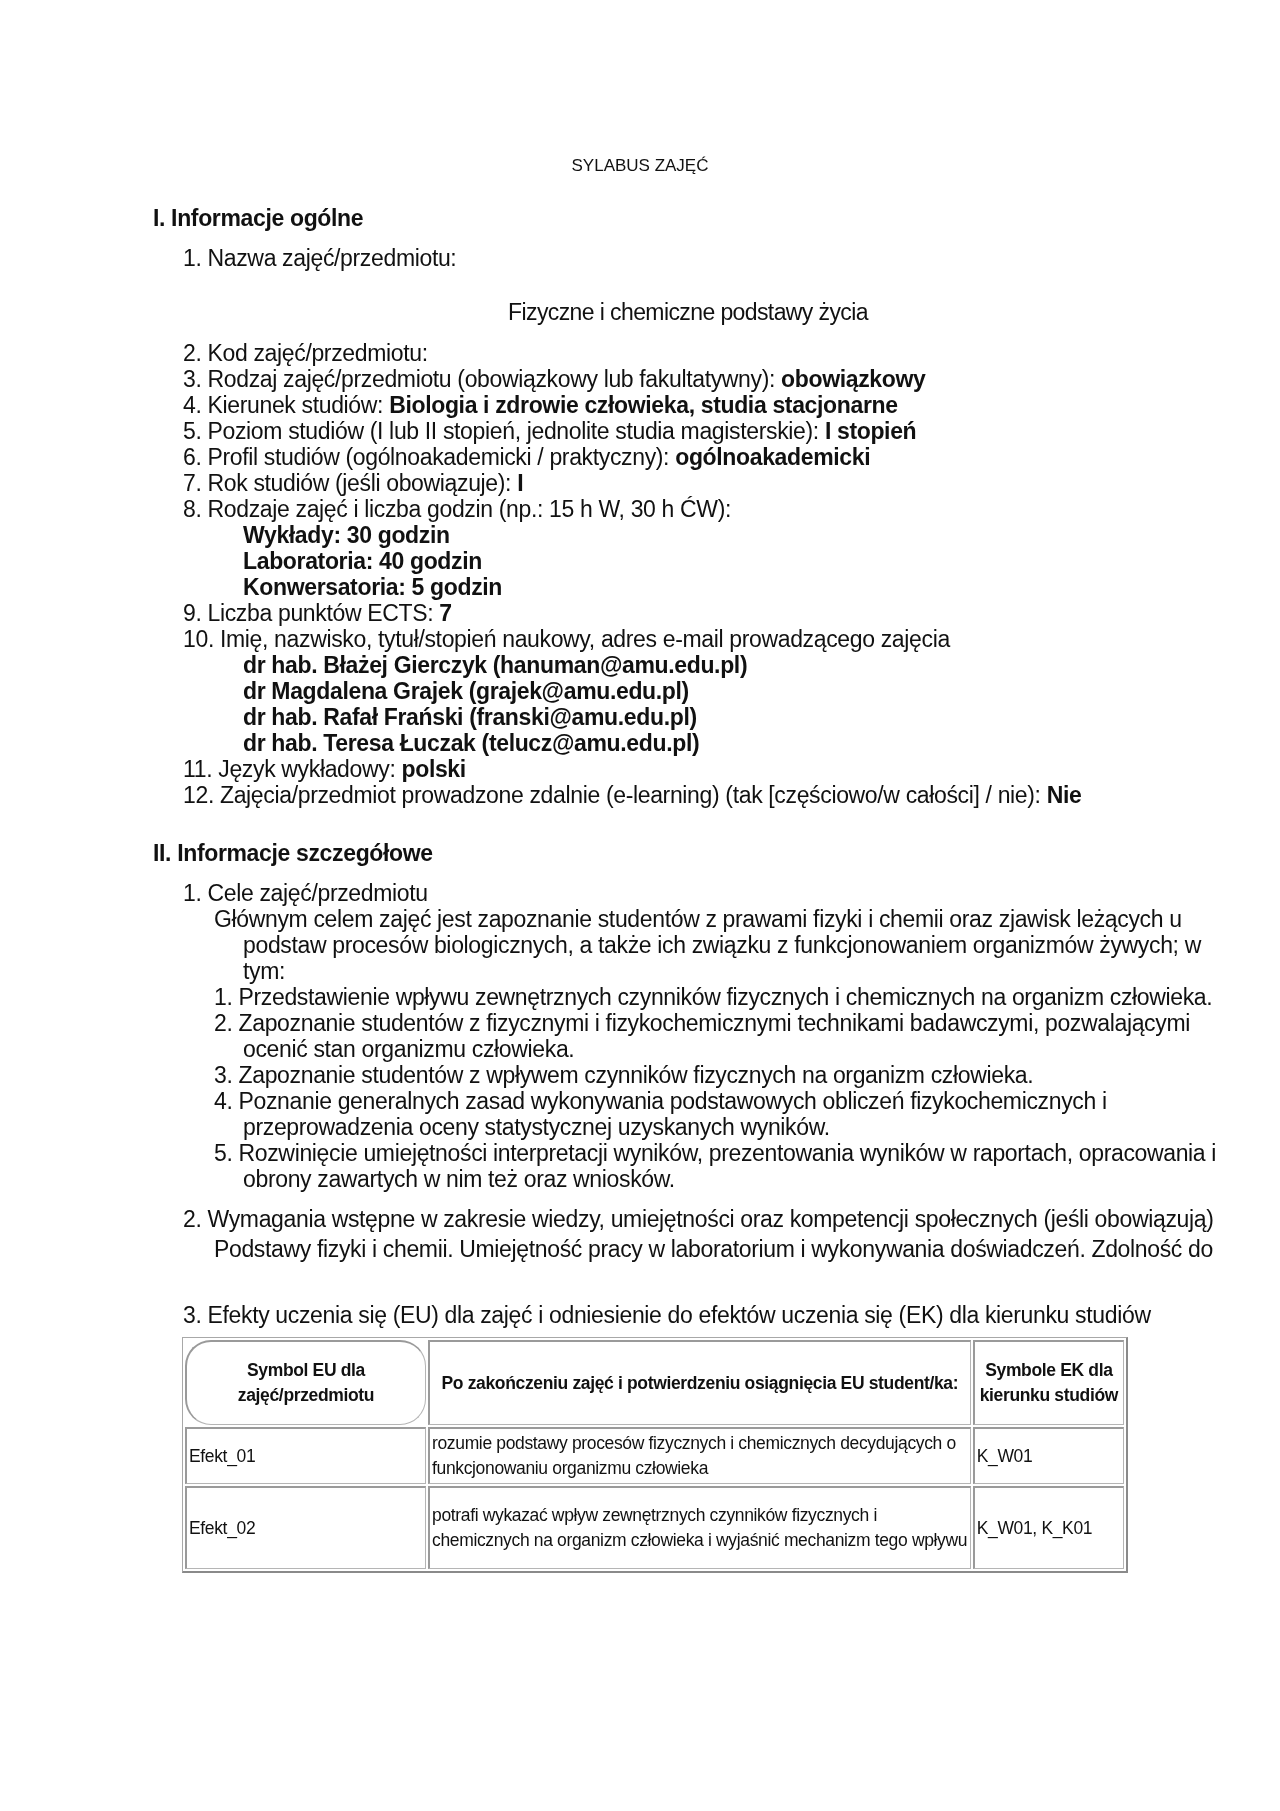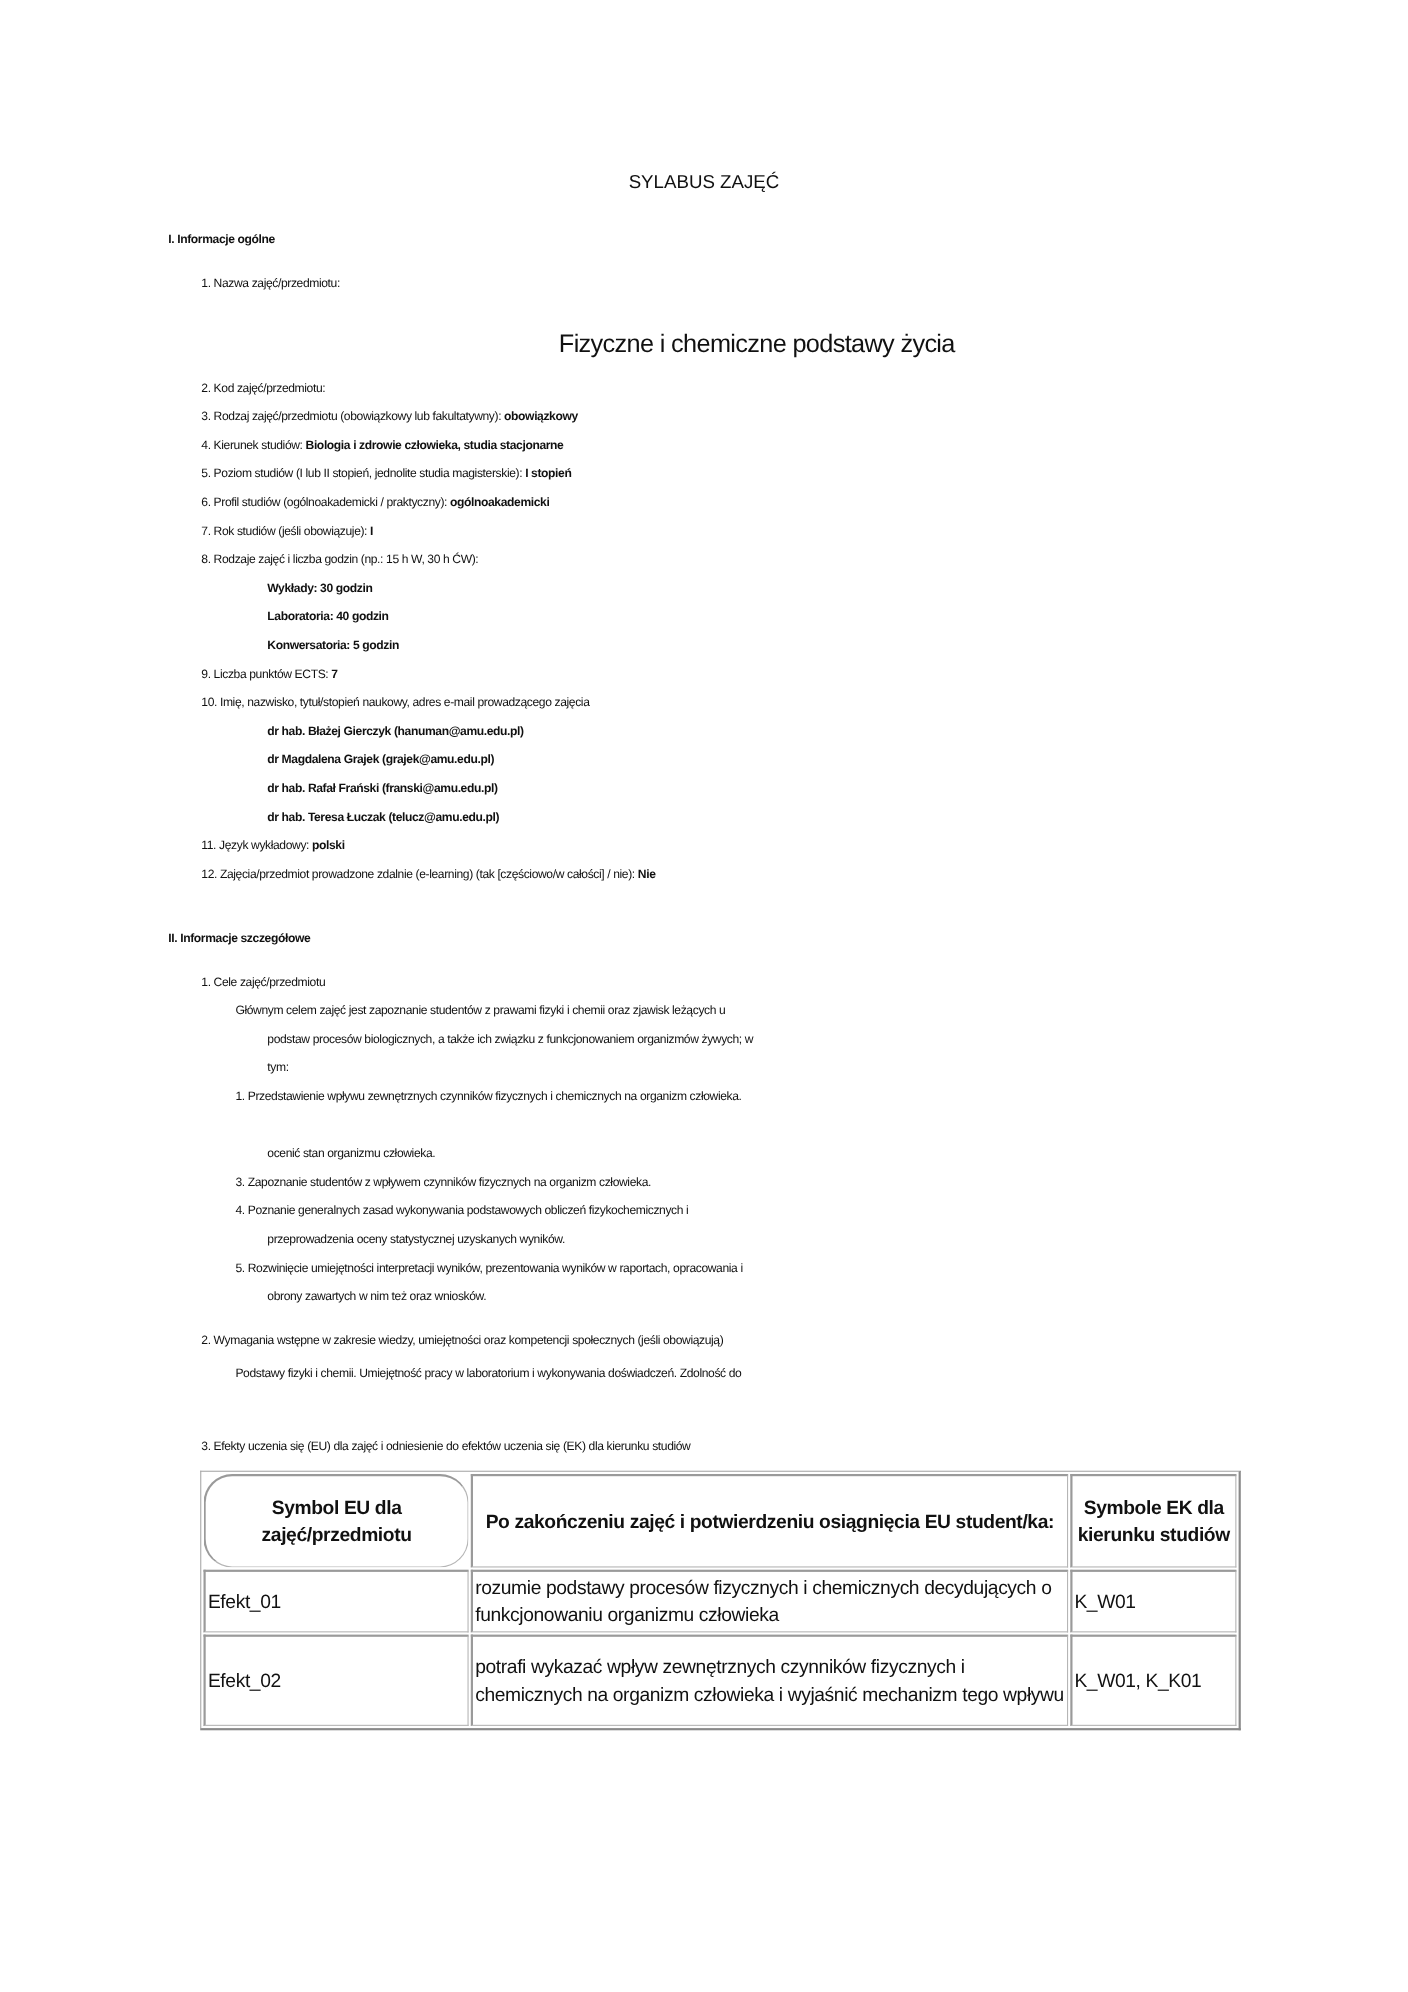--- a/index.html
+++ b/index.html
@@ -2,21 +2,21 @@
 <html><head>
 <meta charset="utf-8">
 <style>
   html, body { margin:0; padding:0; background:#ffffff; }
   body {
     width:1280px; height:1811px; position:relative; overflow:hidden;
     font-family: "Liberation Sans", "DejaVu Sans", sans-serif;
     color:#111111;
   }
   .page { position:absolute; left:0; top:0; width:1240px; height:1811px; }
-  .t { position:absolute; white-space:nowrap; font-size:11px; letter-spacing:-0.35px; line-height:22px; }
+  .t { position:absolute; white-space:nowrap; font-size:23px; letter-spacing:-0.35px; line-height:22px; }
   .b { font-weight:bold; }
   .center { left:0; width:1280px; text-align:center; }
   .doc-title { font-size:17px; letter-spacing:0; }
   .subject { font-size:23px; letter-spacing:-0.6px; line-height:28px; }
 
   
   .eu-table {
     position:absolute; left:182px; top:1337px; width:946px;
     border-collapse:separate; border-spacing:2px;
     border:1px solid #a8a8a8; border-right:2px solid #8a8a8a; border-bottom:2px solid #8a8a8a;
@@ -92,20 +92,21 @@
   </div>
 
   <div class="t b" style="left:153px; top:842px;">II. Informacje szczegółowe</div>
 
   <div class="t" style="left:183px; top:882px;">1. Cele zajęć/przedmiotu</div>
   <div class="t" style="left:243px; top:934px;">podstaw procesów biologicznych, a także ich związku z funkcjonowaniem organizmów żywych; w</div>
   <div class="t" style="left:214px; top:908px;">Głównym celem zajęć jest zapoznanie studentów z prawami fizyki i chemii oraz zjawisk leżących u</div>
   <div class="t" style="left:243px; top:960px;">tym:</div>
 
   <div class="t" style="left:214px; top:986px;">1. Przedstawienie wpływu zewnętrznych czynników fizycznych i chemicznych na organizm człowieka.</div>
+  <div class="t" style="left:214px; top:1012px;">2. Zapoznanie studentów z fizycznymi i fizykochemicznymi technikami badawczymi, pozwalającymi</div>
   <div class="t" style="left:243px; top:1038px;">ocenić stan organizmu człowieka.</div>
   <div class="t" style="left:214px; top:1064px;">3. Zapoznanie studentów z wpływem czynników fizycznych na organizm człowieka.</div>
   <div class="t" style="left:214px; top:1090px;">4. Poznanie generalnych zasad wykonywania podstawowych obliczeń fizykochemicznych i</div>
   <div class="t" style="left:243px; top:1116px;">przeprowadzenia oceny statystycznej uzyskanych wyników.</div>
   <div class="t" style="left:214px; top:1142px;">5. Rozwinięcie umiejętności interpretacji wyników, prezentowania wyników w raportach, opracowania i</div>
   <div class="t" style="left:243px; top:1168px;">obrony zawartych w nim też oraz wniosków.</div>
 
   <div class="t" style="left:183px; top:1208px;">2. Wymagania wstępne w zakresie wiedzy, umiejętności oraz kompetencji społecznych (jeśli obowiązują)</div>
   <div class="t" style="left:214px; top:1238px;">Podstawy fizyki i chemii. Umiejętność pracy w laboratorium i wykonywania doświadczeń. Zdolność do</div>
 

